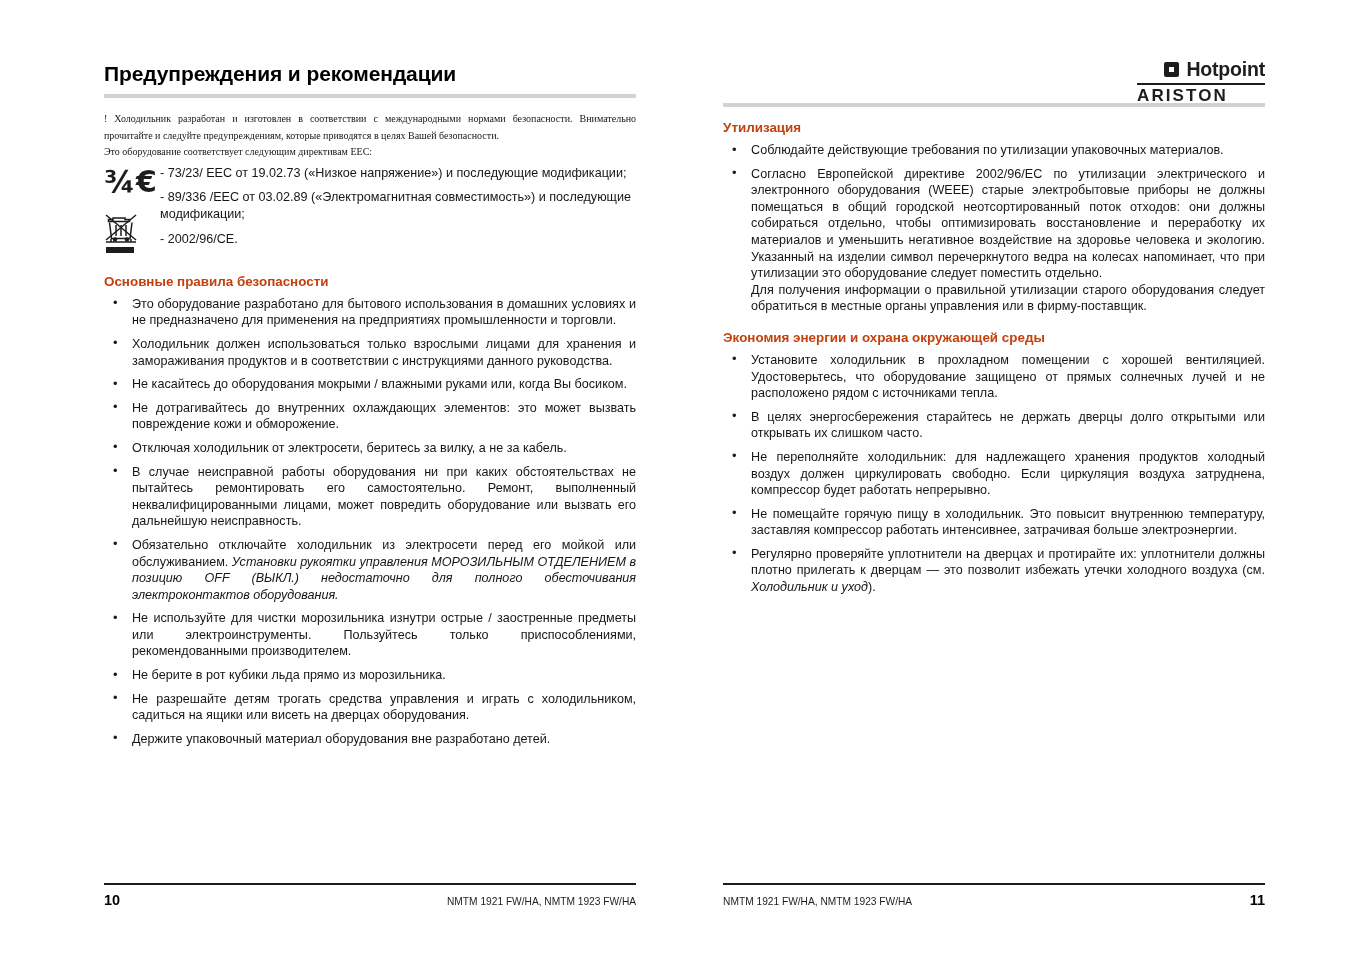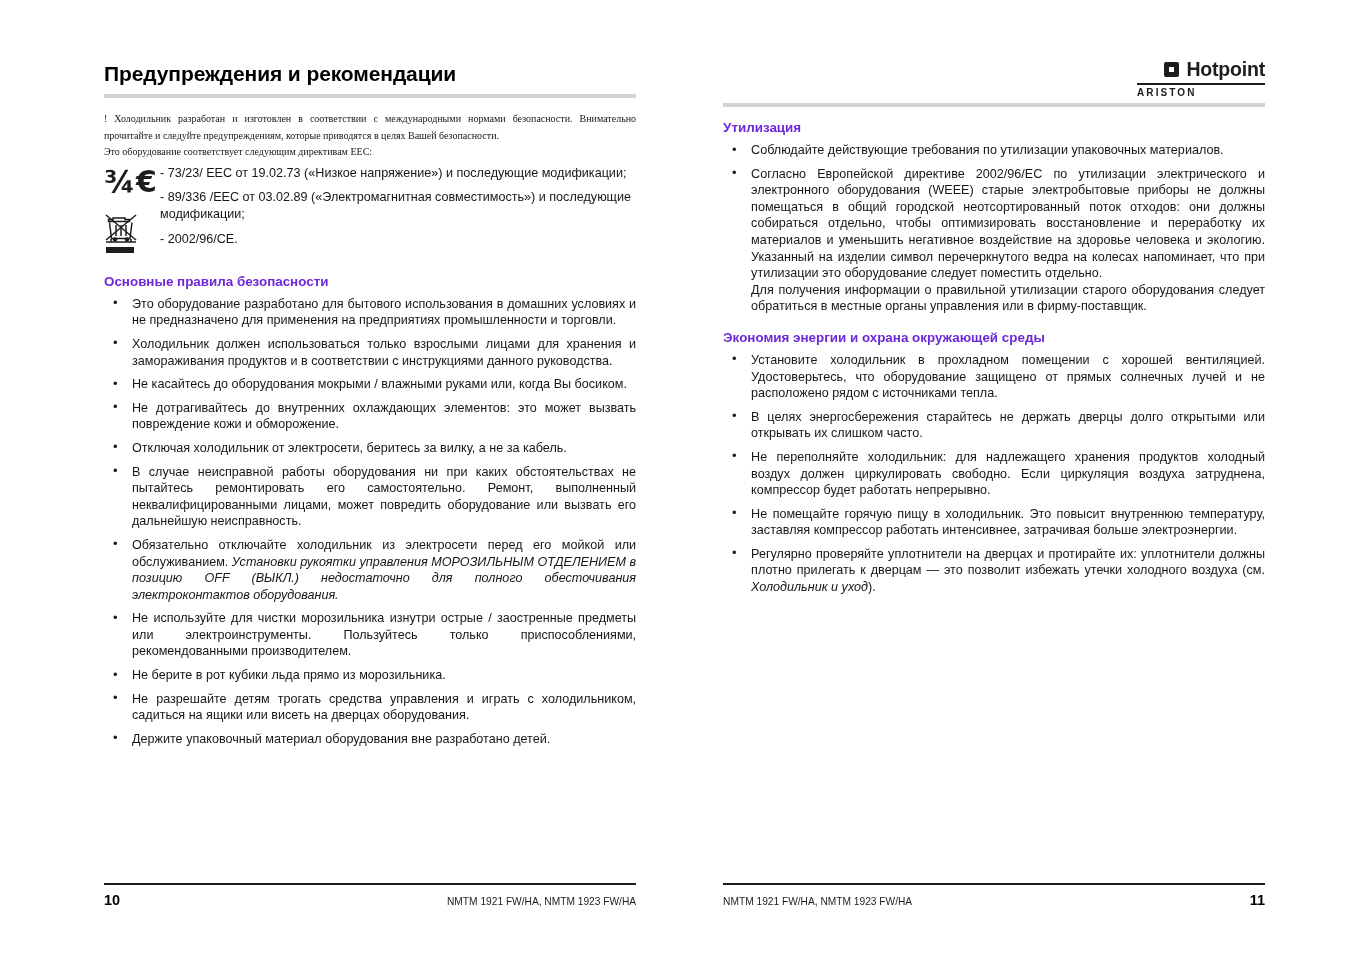--- a/index.html
+++ b/index.html
@@ -68,21 +68,21 @@
     letter-spacing: -0.2px;
     color: #1d1d1b;
     line-height: 1;
   }
   .brand-rule {
     height: 2px;
     background: #1d1d1b;
     margin: 3px 0 2px 0;
   }
   .brand-sub {
-    font-size: 10px;
+    font-size: 17px;
     font-weight: bold;
     letter-spacing: 2.1px;
     color: #1d1d1b;
     line-height: 1.1;
     padding-right: 2px;
   }
 
   
   h1.doc-title {
     font-size: 21px;
@@ -98,21 +98,21 @@
   }
   .col-rule {
     height: 4px;
     background: #d2d2d2;
     margin: 0 0 13px 0;
   }
   h2.sec-title {
     font-size: 13.4px;
     font-weight: bold;
     margin: 15px 0 7px 0;
-    color: #6d28d9;
+    color: #c2410c;
   }
   h2.sec-title.first { margin-top: 0; }
 
   
   p.para {
     font-size: 10px;
     line-height: 16.6px;
     margin: 0 0 0 0;
     text-align: justify;
     text-justify: inter-word;

